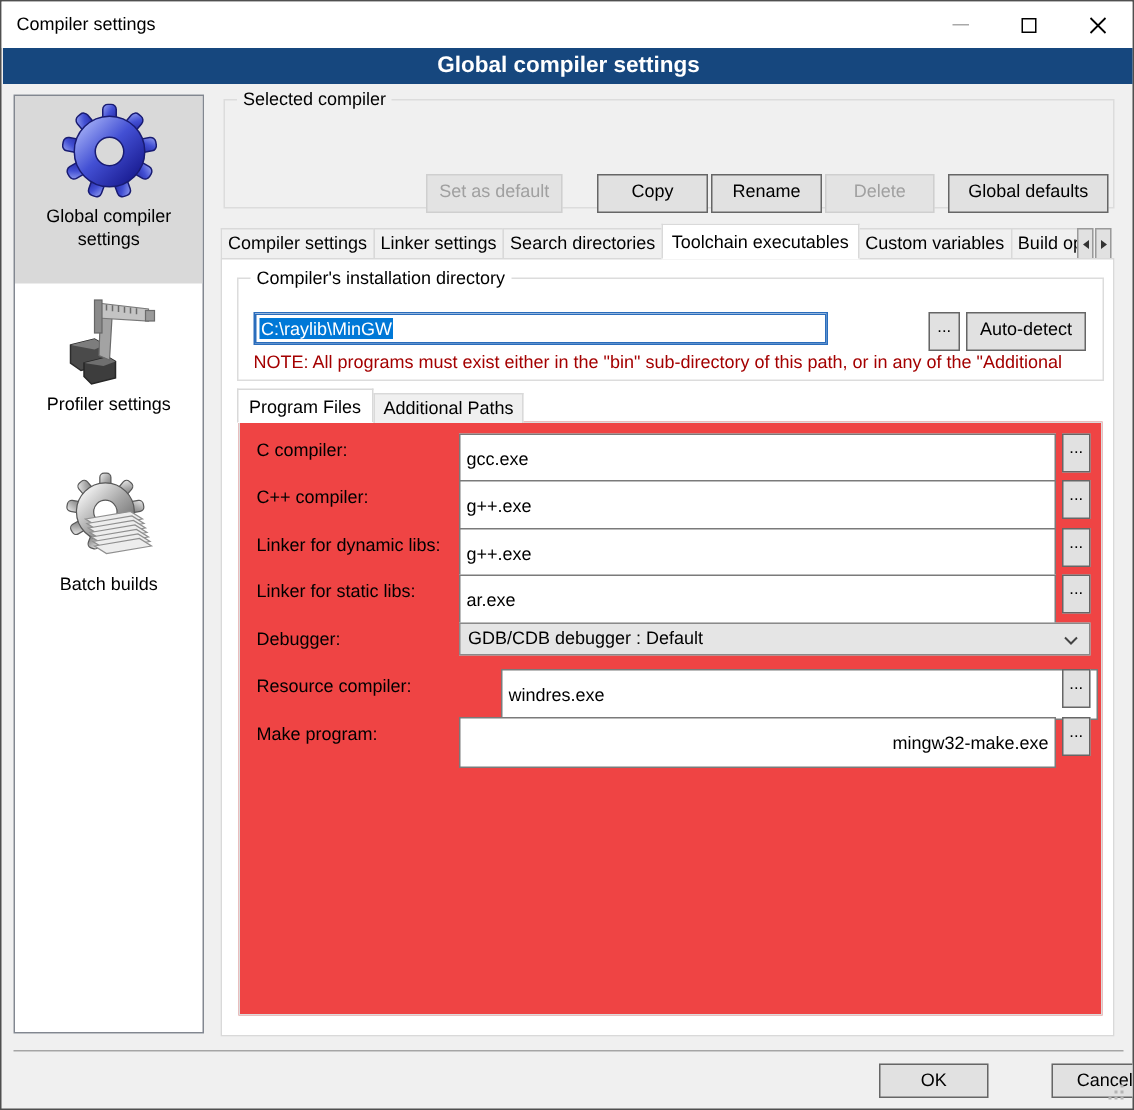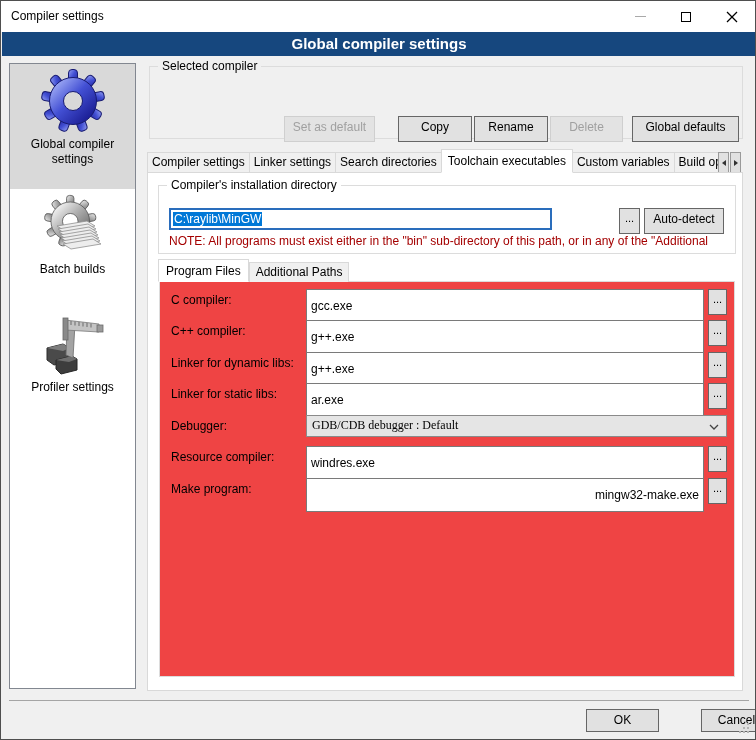--- a/index.html
+++ b/index.html
@@ -71,21 +71,21 @@
   .subtabs { position:absolute; left:10px; top:86px; height:23px; display:flex; align-items:flex-start; z-index:2; }
   .subtab { flex:0 0 auto; margin-top:3px; height:20px; line-height:19px; padding:0 6px;
             background:#f0f0f0; border:1px solid #d9d9d9; border-bottom:none; white-space:nowrap; cursor:default; }
   .subtab.active { margin-top:0; height:23px; line-height:22px; padding:0 7px; background:#fff;
                    border:1px solid #d9d9d9; border-bottom:1px solid #fff; }
   .subpanel { position:absolute; left:11px; top:108px; width:576px; height:396px;
               background:#ef4444; border:1px solid #dcdcdc; }
   .frow-label { position:absolute; left:11px; font-size:12px; line-height:22px; white-space:nowrap; }
   .frow-input { left:146px; width:398px; }
   .frow-browse { left:548px; width:19px; }
-  .frow-combo { left:146px; width:421px;font-family:Liberation Serif, serif; }
+  .frow-combo { left:146px; width:421px; }
   
   .separator { position:absolute; left:8px; top:699px; width:740px; height:1px; background:#a5a5a5; }
   .resize-grip { position:absolute; right:4px; bottom:4px; }
 </style>
 </head>
 <body>
 
 <div class="stage">
 
   <div class="titlebar">
@@ -127,20 +127,39 @@
           <rect x="27.5" y="0.5" width="9" height="14" rx="3.5" transform="rotate(200 32 32)"></rect>
           <rect x="27.5" y="0.5" width="9" height="14" rx="3.5" transform="rotate(240 32 32)"></rect>
           <rect x="27.5" y="0.5" width="9" height="14" rx="3.5" transform="rotate(280 32 32)"></rect>
           <rect x="27.5" y="0.5" width="9" height="14" rx="3.5" transform="rotate(320 32 32)"></rect>
         </g>
         <circle cx="32" cy="32" r="16.5" fill="none" stroke="url(#bluegrad)" stroke-width="14"></circle>
         <circle cx="32" cy="32" r="23.5" fill="none" stroke="#181b72" stroke-width="1"></circle>
         <circle cx="32" cy="32" r="9.5" fill="none" stroke="#181b72" stroke-width="1"></circle>
       </svg>
       <span class="nav-label">Global compiler settings</span>
+    </div>
+    <div class="nav-item h120">
+      <svg class="nav-icon" width="64" height="64" viewBox="0 0 64 64">
+        <polygon points="6,36 22,32 29,36 29,49 13,53 6,48" fill="#4a4a4a" stroke="#2c2c2c"></polygon>
+        <polygon points="6,36 22,32 29,36 22,39" fill="#7d7d7d"></polygon>
+        <polygon points="15,48 31,44 36,47 36,58 20,62 15,57" fill="#3d3d3d" stroke="#262626"></polygon>
+        <polygon points="15,48 31,44 36,47 28,50" fill="#6f6f6f"></polygon>
+        <polygon points="26,12 34,12 32,46 25,43" fill="#a3a3a3" stroke="#6b6b6b" stroke-width="0.8"></polygon>
+        <polygon points="24,8 58,12 58,20 24,18" fill="#c4c4c4" stroke="#787878" stroke-width="0.8"></polygon>
+        <line x1="30" y1="9" x2="30" y2="13" stroke="#6b6b6b"></line>
+          <line x1="34" y1="9.5" x2="34" y2="13.5" stroke="#6b6b6b"></line>
+        <line x1="38" y1="10" x2="38" y2="14" stroke="#6b6b6b"></line>
+          <line x1="42" y1="10.5" x2="42" y2="14.5" stroke="#6b6b6b"></line>
+        <line x1="46" y1="11" x2="46" y2="15" stroke="#6b6b6b"></line>
+          <line x1="50" y1="11.5" x2="50" y2="15.5" stroke="#6b6b6b"></line>
+        <rect x="22" y="6" width="5" height="22" fill="#8a8a8a" stroke="#666" stroke-width="0.8"></rect>
+        <rect x="56" y="13" width="6" height="7" fill="#9a9a9a" stroke="#6b6b6b" stroke-width="0.8"></rect>
+      </svg>
+      <span class="nav-label">Profiler settings</span>
     </div>
     <div class="nav-item h118">
       <svg class="nav-icon" width="64" height="64" viewBox="0 0 64 64">
         <defs>
           <linearGradient id="graygrad" x1="0" y1="0" x2="1" y2="1">
             <stop offset="0" stop-color="#efefef"></stop>
               <stop offset="0.5" stop-color="#a9a9a9"></stop>
               <stop offset="1" stop-color="#6e6e6e"></stop>
           </linearGradient>
         </defs>
@@ -165,39 +184,20 @@
           <path d="M17 35 L47 30 L55 35 L25 40 Z"></path>
           <path d="M18 38 L48 33 L56 38 L26 43 Z"></path>
           <path d="M19 41 L49 36 L57 41 L27 46 Z"></path>
           <path d="M20 44 L50 39 L58 44 L28 49 Z"></path>
           <path d="M21 47 L51 42 L59 47 L29 52 Z"></path>
           <path d="M22 50 L52 45 L60 50 L30 55 Z"></path>
         </g>
       </svg>
       <span class="nav-label">Batch builds</span>
     </div>
-    <div class="nav-item h120">
-      <svg class="nav-icon" width="64" height="64" viewBox="0 0 64 64">
-        <polygon points="6,36 22,32 29,36 29,49 13,53 6,48" fill="#4a4a4a" stroke="#2c2c2c"></polygon>
-        <polygon points="6,36 22,32 29,36 22,39" fill="#7d7d7d"></polygon>
-        <polygon points="15,48 31,44 36,47 36,58 20,62 15,57" fill="#3d3d3d" stroke="#262626"></polygon>
-        <polygon points="15,48 31,44 36,47 28,50" fill="#6f6f6f"></polygon>
-        <polygon points="26,12 34,12 32,46 25,43" fill="#a3a3a3" stroke="#6b6b6b" stroke-width="0.8"></polygon>
-        <polygon points="24,8 58,12 58,20 24,18" fill="#c4c4c4" stroke="#787878" stroke-width="0.8"></polygon>
-        <line x1="30" y1="9" x2="30" y2="13" stroke="#6b6b6b"></line>
-          <line x1="34" y1="9.5" x2="34" y2="13.5" stroke="#6b6b6b"></line>
-        <line x1="38" y1="10" x2="38" y2="14" stroke="#6b6b6b"></line>
-          <line x1="42" y1="10.5" x2="42" y2="14.5" stroke="#6b6b6b"></line>
-        <line x1="46" y1="11" x2="46" y2="15" stroke="#6b6b6b"></line>
-          <line x1="50" y1="11.5" x2="50" y2="15.5" stroke="#6b6b6b"></line>
-        <rect x="22" y="6" width="5" height="22" fill="#8a8a8a" stroke="#666" stroke-width="0.8"></rect>
-        <rect x="56" y="13" width="6" height="7" fill="#9a9a9a" stroke="#6b6b6b" stroke-width="0.8"></rect>
-      </svg>
-      <span class="nav-label">Profiler settings</span>
-    </div>
   </div>
 
   <div class="groupbox" style="left:148px; top:65px; width:594px; height:73px;">
     <span class="legend">Selected compiler</span>
     <div class="btn disabled" style="left:134px; top:49px; width:91px;">Set as default</div>
     <div class="btn" style="left:248px; top:49px; width:74px;">Copy</div>
     <div class="btn" style="left:324px; top:49px; width:74px;">Rename</div>
     <div class="btn disabled" style="left:400px; top:49px; width:73px;">Delete</div>
     <div class="btn" style="left:482px; top:49px; width:107px;">Global defaults</div>
   </div>
@@ -256,21 +256,21 @@
 
       <span class="frow-label" style="top:133px;">Debugger:</span>
       <div class="combo frow-combo" style="top:133px; height:22px;">
         <span>GDB/CDB debugger : Default</span>
         <svg class="chev" width="10" height="6">
           <polyline points="1,1 5,5 9,1" fill="none" stroke="#444" stroke-width="1.3"></polyline>
         </svg>
       </div>
 
       <span class="frow-label" style="top:164px;">Resource compiler:</span>
-      <input class="tinput frow-input" style="top: 164px;" value="windres.exe">
+      <input class="tinput frow-input" style="top: 164px; margin-left: 28px;" value="windres.exe">
       <div class="btn small frow-browse" style="top:164px;">...</div>
 
       <span class="frow-label" style="top:196px;">Make program:</span>
       <input class="tinput frow-input" style="top: 196px; text-align: right;" value="mingw32-make.exe">
       <div class="btn small frow-browse" style="top:196px;">...</div>
     </div>
   </div>
 
   <div class="separator"></div>
   <div class="btn" style="left:585px; top:708px; width:73px; height:23px; line-height:21px;">OK</div>

